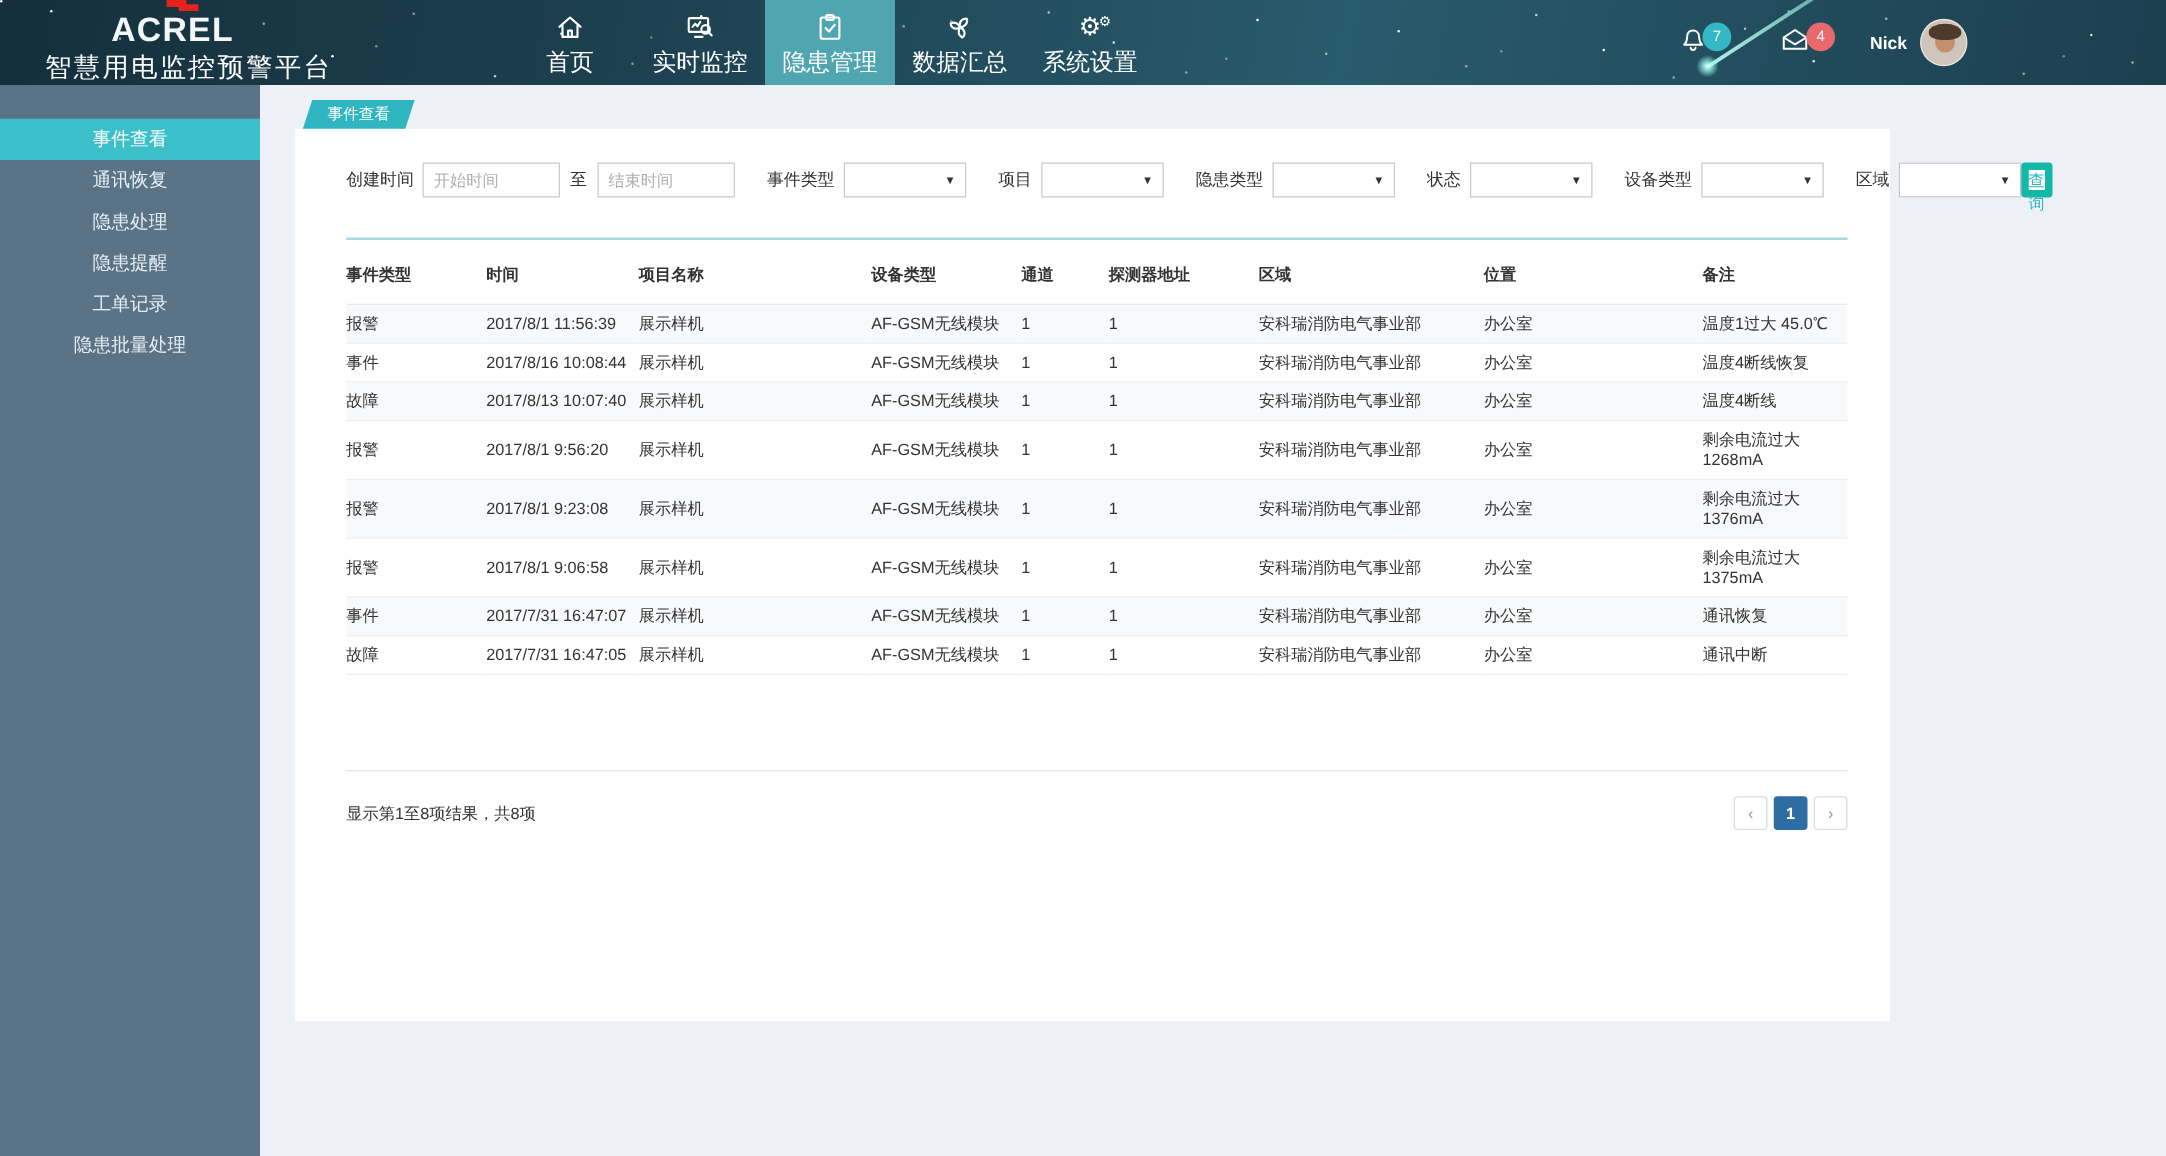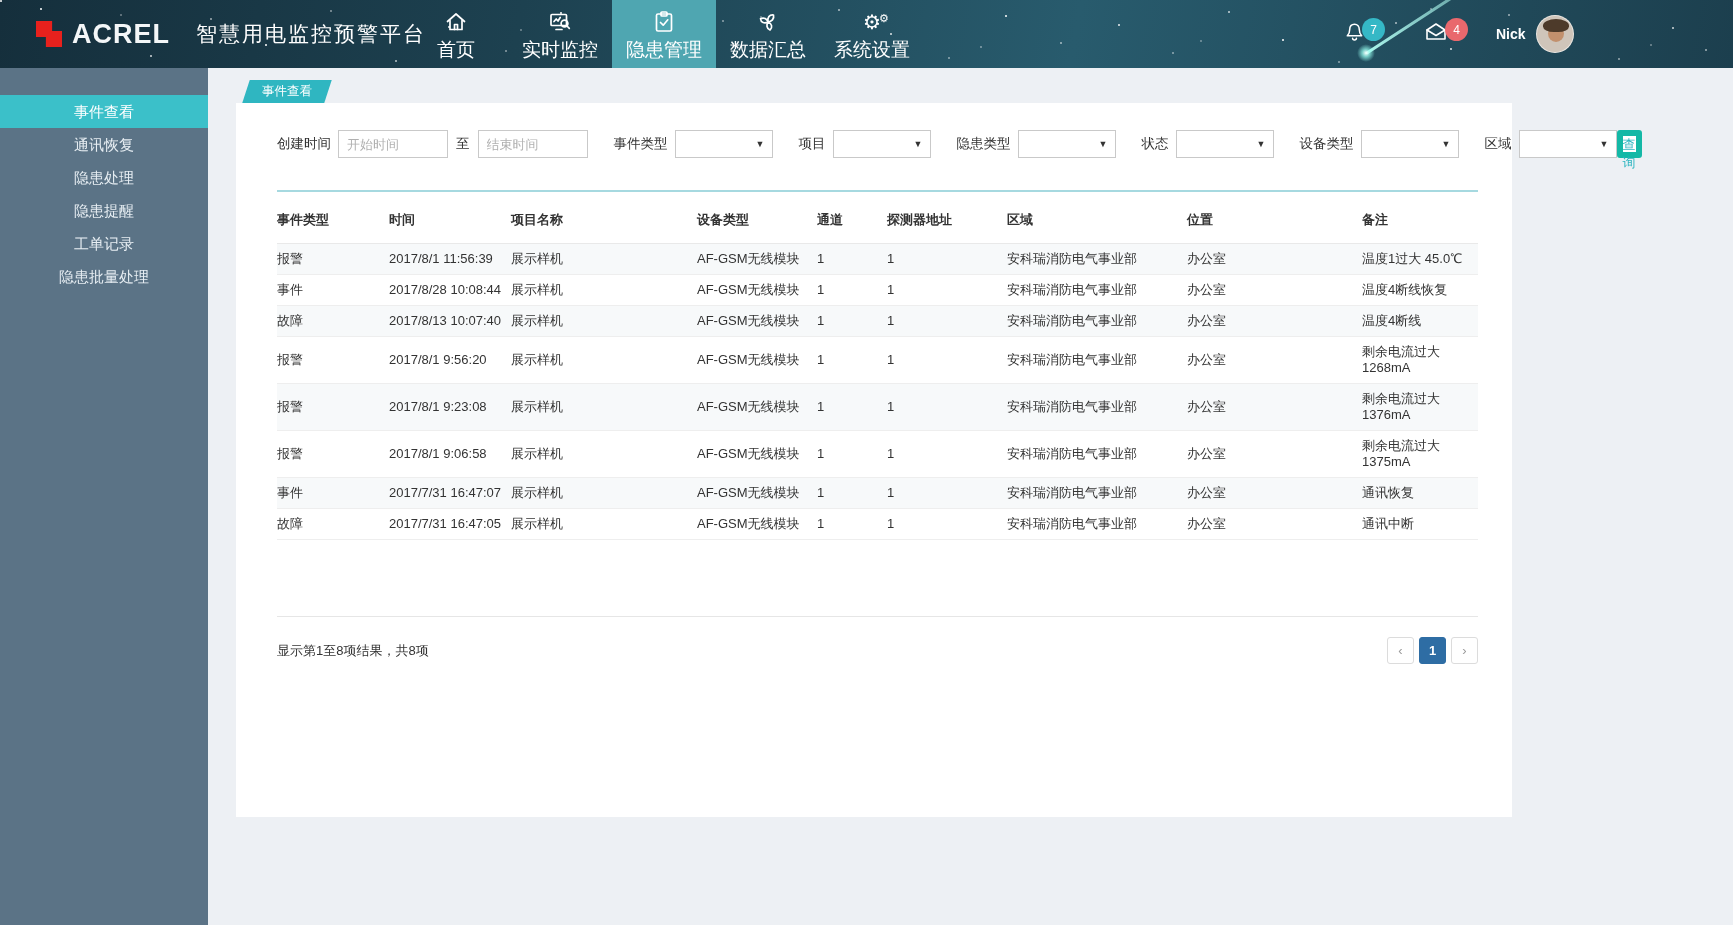--- a/index.html
+++ b/index.html
@@ -39,21 +39,21 @@
   .comet-tail {
     position:absolute; left:1366px; top:52px; width:235px; height:3px;
     background: linear-gradient(90deg, rgba(178,255,243,.95), rgba(178,255,243,0));
     transform-origin: 0 50%; transform: rotate(-33deg); border-radius:2px;
   }
   .comet-head {
     position:absolute; left:1357px; top:44px; width:18px; height:18px; border-radius:50%;
     background: radial-gradient(circle, #f2fffd 0%, rgba(150,255,240,.7) 30%, rgba(150,255,240,0) 70%);
   }
 
-  .brand { position:absolute; left:36px; top:0; height:68px; display:flex; align-items:center; }
+  .brand { position:absolute; left:36px; top:0; height:68px; display:flex; align-items:center;flex-direction:column; }
   .logo-mark {
     width:26px; height:26px; background:#e8211d; margin-right:10px;
     clip-path: polygon(0 0, 62% 0, 62% 38%, 100% 38%, 100% 100%, 38% 100%, 38% 62%, 0 62%);
   }
   .brand-name { color:#f4f7f8; font-size:27px; font-weight:bold; letter-spacing:1px; margin-right:26px; }
   .app-title { color:#fff; font-size:21px; letter-spacing:2px; }
 
   .nav-tiles { position:absolute; left:404px; top:0; height:68px; display:flex; }
   .nav-tile {
     width:104px; height:68px; display:flex; flex-direction:column; align-items:center;
@@ -327,21 +327,21 @@
               <td>展示样机</td>
               <td>AF-GSM无线模块</td>
               <td>1</td>
               <td>1</td>
               <td>安科瑞消防电气事业部</td>
               <td>办公室</td>
               <td>温度1过大 45.0℃</td>
             </tr>
             <tr>
               <td>事件</td>
-              <td>2017/8/28 10:08:44</td>
+              <td>2017/8/16 10:08:44</td>
               <td>展示样机</td>
               <td>AF-GSM无线模块</td>
               <td>1</td>
               <td>1</td>
               <td>安科瑞消防电气事业部</td>
               <td>办公室</td>
               <td>温度4断线恢复</td>
             </tr>
             <tr>
               <td>故障</td>

